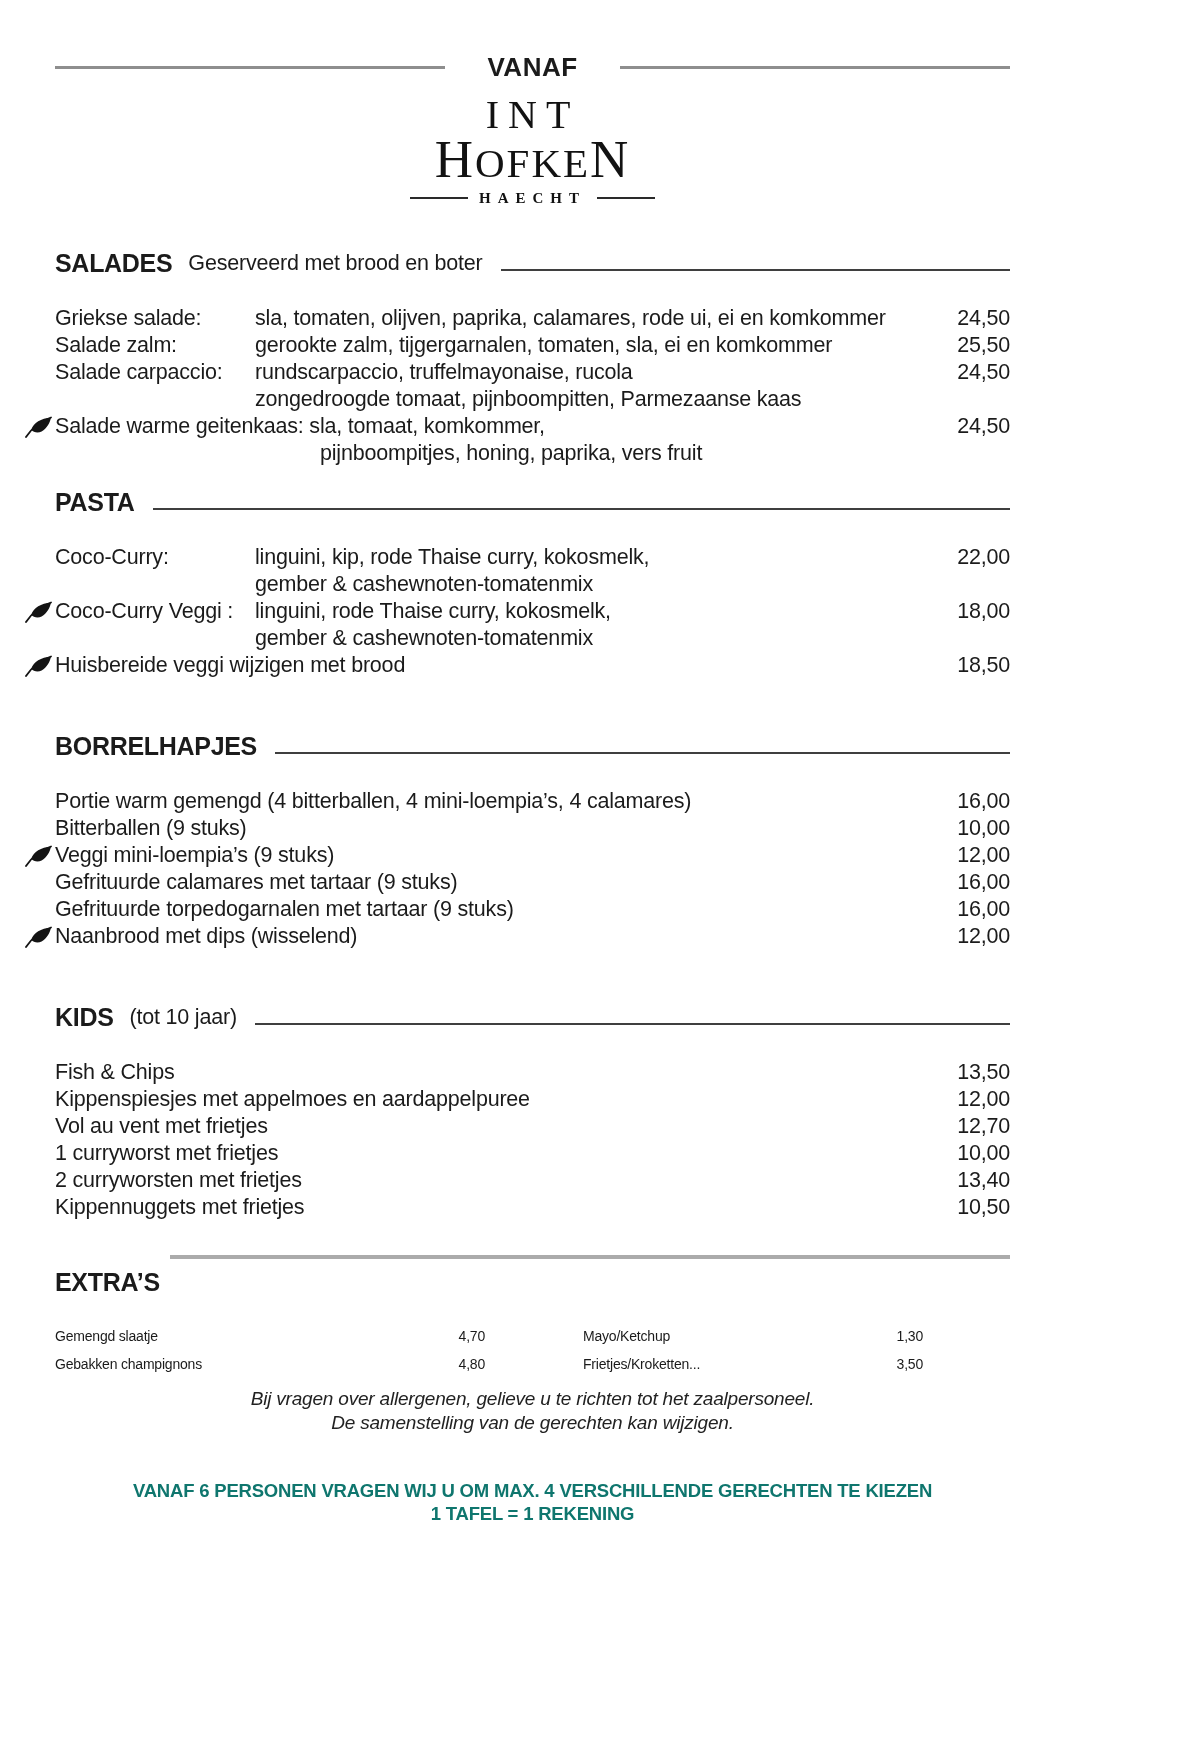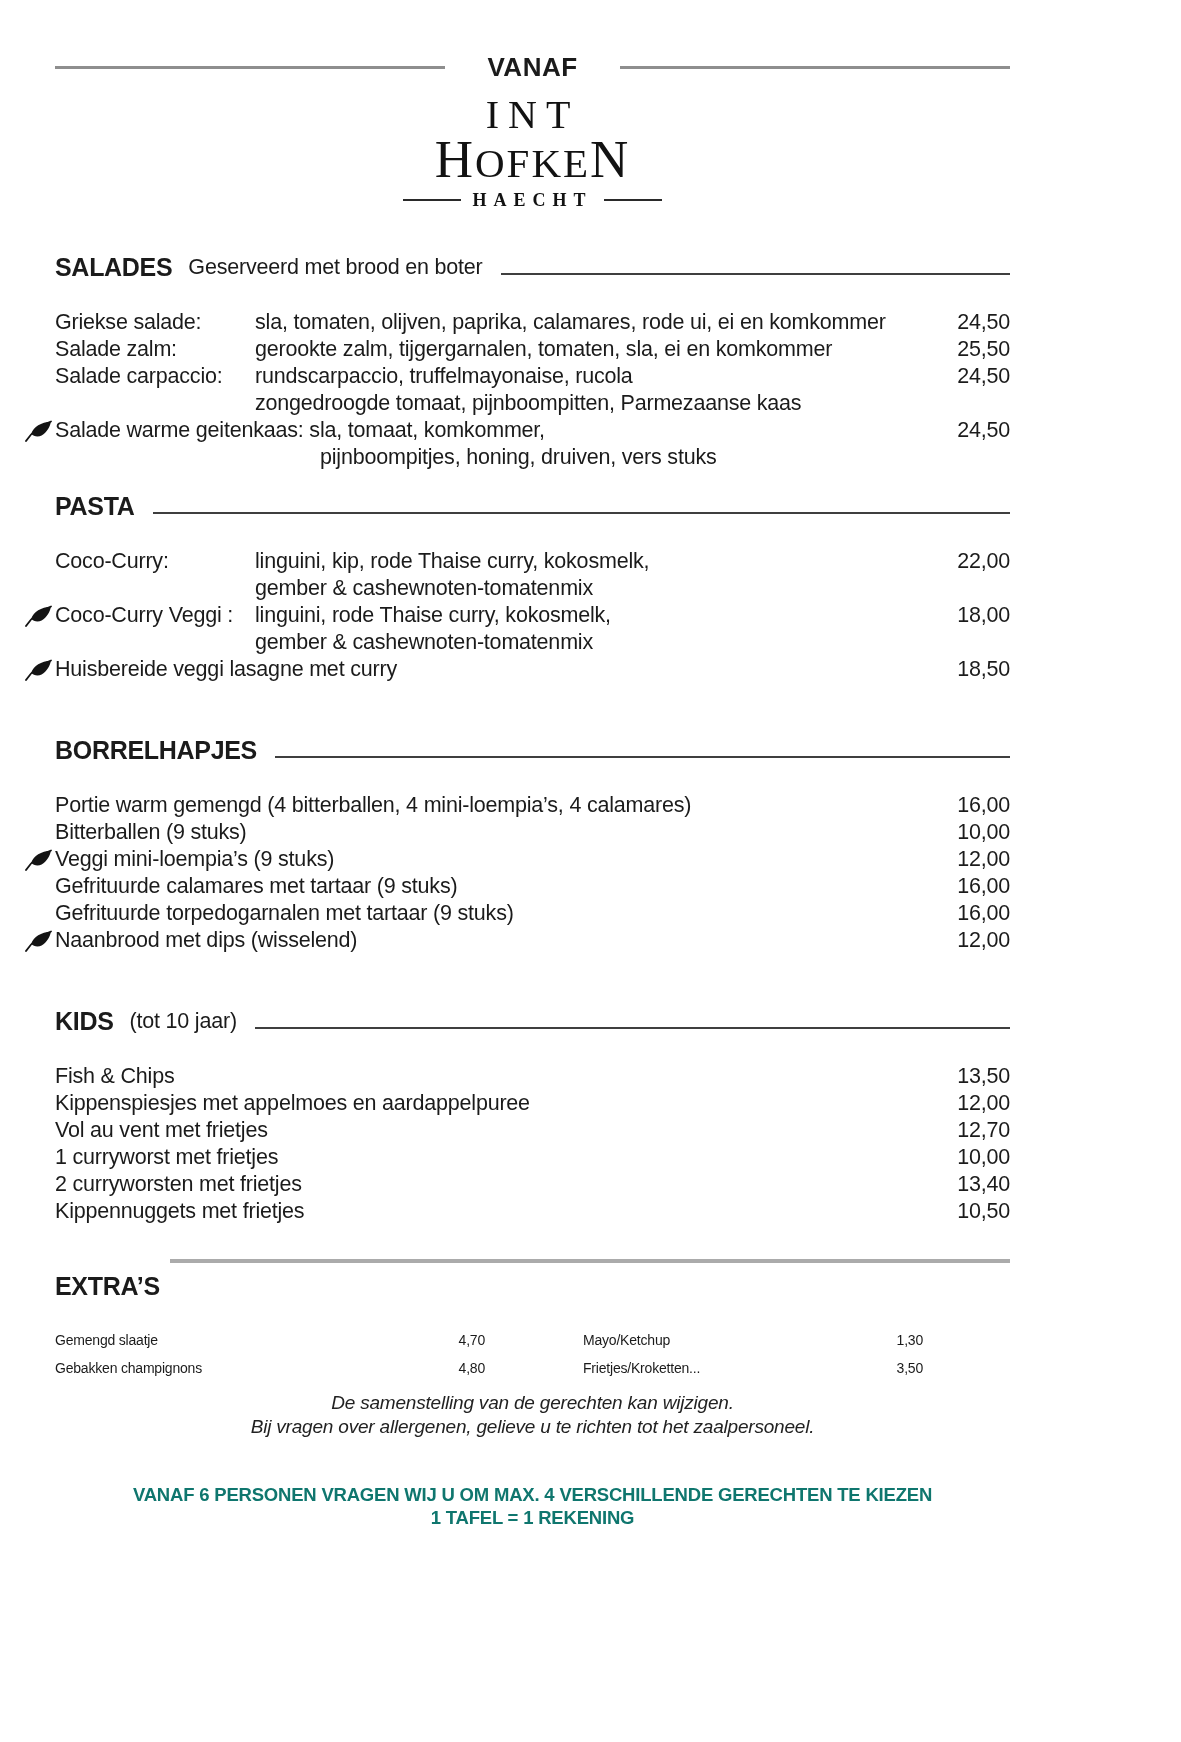--- a/index.html
+++ b/index.html
@@ -15,21 +15,21 @@
   .menu-head { display:flex; align-items:center; gap:42px; }
   .menu-head .hline { flex:1; border-top:3px solid #8e8e8e; }
   .menu-title { font-size:26px; font-weight:bold; letter-spacing:0.5px; }
 
   .logo { text-align:center; margin-top:12px; font-family:"Liberation Serif", serif; color:#121212; }
   .logo-int { font-size:40px; line-height:1.0; letter-spacing:9px; }
   .logo-hofken { font-size:53px; line-height:0.92; letter-spacing:2px; }
   .logo-hofken .cap-small { font-size:41px; }
   .logo-sub { display:flex; align-items:center; justify-content:center; gap:11px; margin-top:6px; }
   .logo-sub .sline { width:58px; border-top:2px solid #2a2a2a; }
-  .logo-city { font-size:18px; letter-spacing:7px; font-weight:bold; }
+  .logo-city { font-size:15px; letter-spacing:7px; font-weight:bold; }
 
   
   .section { margin-top:53px; }
   .section-salades { margin-top:42px; }
   .section-pasta { margin-top:21px; }
   .sec-head { display:flex; align-items:center; }
   .sec-title { font-size:25px; font-weight:bold; letter-spacing:-0.3px; white-space:nowrap; }
   .sec-sub { font-size:21.5px; margin-left:16px; white-space:nowrap; }
   .sec-head .rule { flex:1; border-top:2px solid #3f3f3f; margin-left:18px; position:relative; top:7px; }
 
@@ -122,21 +122,21 @@
         <path d="M1 21 C6 13 14 6.2 26 1.5" stroke="#141414" stroke-width="1.8" fill="none" stroke-linecap="round"></path>
       </svg>
     </span>
 
     <span class="col-text">Salade warme geitenkaas: sla, tomaat, komkommer,</span>
     <span class="price">24,50</span>
   </div>
 
   <div class="row">
 
-    <span class="col-text cont">pijnboompitjes, honing,  druiven, vers stuks</span>
+    <span class="col-text cont">pijnboompitjes, honing,  paprika, vers fruit</span>
     <span class="price"></span>
   </div>
 </div>
   </section>
 
   <section class="section section-pasta">
     <div class="sec-head">
       <span class="sec-title">PASTA</span>
 
       <span class="rule"></span>
@@ -180,21 +180,21 @@
   </div>
 
   <div class="row">
     <span class="leaf-icon">
       <svg width="27" height="22" viewBox="0 0 27 22">
         <path d="M26 1.5 C16 2.5 8.5 6.5 6.3 13.8 C8.6 16.6 13.2 17.4 16.6 15.4 C22 12.3 25 7 26 1.5 Z" fill="#141414"></path>
         <path d="M1 21 C6 13 14 6.2 26 1.5" stroke="#141414" stroke-width="1.8" fill="none" stroke-linecap="round"></path>
       </svg>
     </span>
 
-    <span class="col-text">Huisbereide veggi lasagne met curry</span>
+    <span class="col-text">Huisbereide veggi wijzigen met brood</span>
     <span class="price">18,50</span>
   </div>
 </div>
   </section>
 
   <section class="section section-borrelhapjes">
     <div class="sec-head">
       <span class="sec-title">BORRELHAPJES</span>
 
       <span class="rule"></span>
@@ -314,22 +314,22 @@
     <span class="e-name">Gebakken champignons</span>
     <span class="e-price">4,80</span>
     <span class="e-gap"></span>
     <span class="e-name">Frietjes/Kroketten...</span>
     <span class="e-price">3,50</span>
   </div>
 </div>
     </section>
 
     <div class="notes">
+      <div>Bij vragen over allergenen, gelieve u te richten tot het zaalpersoneel.</div>
       <div>De samenstelling van de gerechten kan wijzigen.</div>
-      <div>Bij vragen over allergenen, gelieve u te richten tot het zaalpersoneel.</div>
     </div>
 
     <div class="footer">
       <div>VANAF 6 PERSONEN VRAGEN WIJ U OM MAX. 4 VERSCHILLENDE GERECHTEN TE KIEZEN</div>
       <div>1 TAFEL = 1 REKENING</div>
     </div>
 
   </div>
 </div>
 

